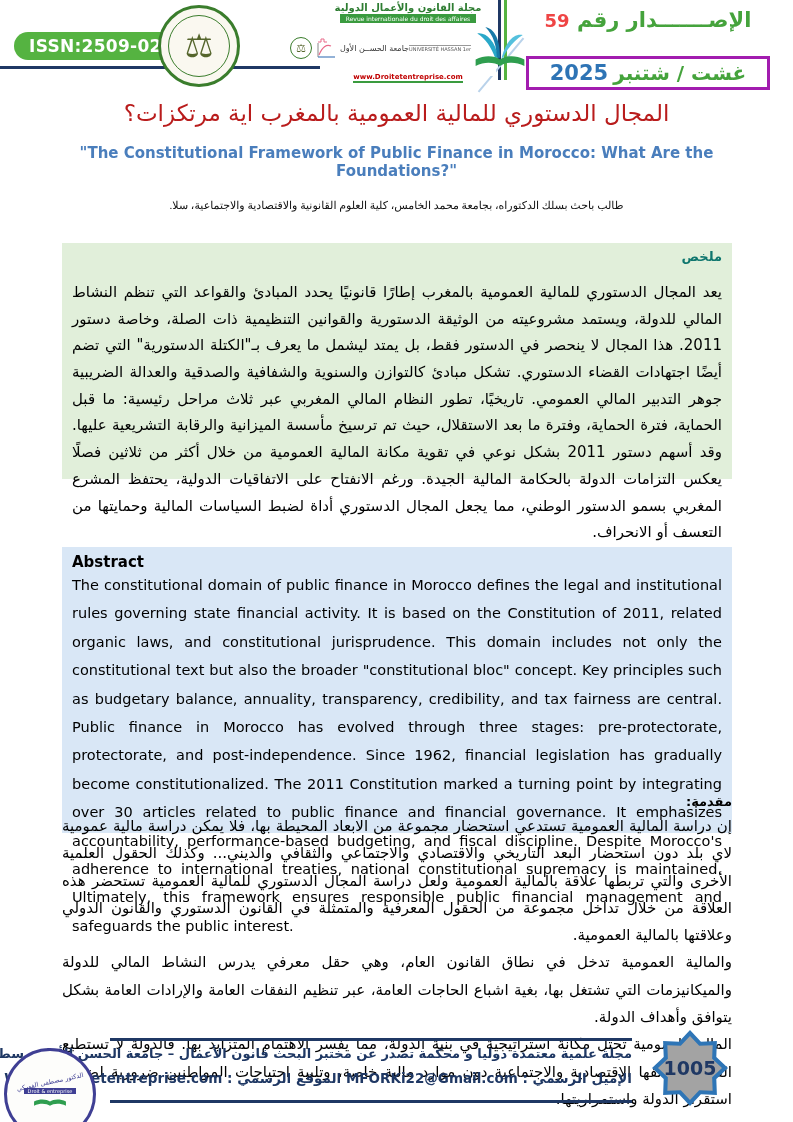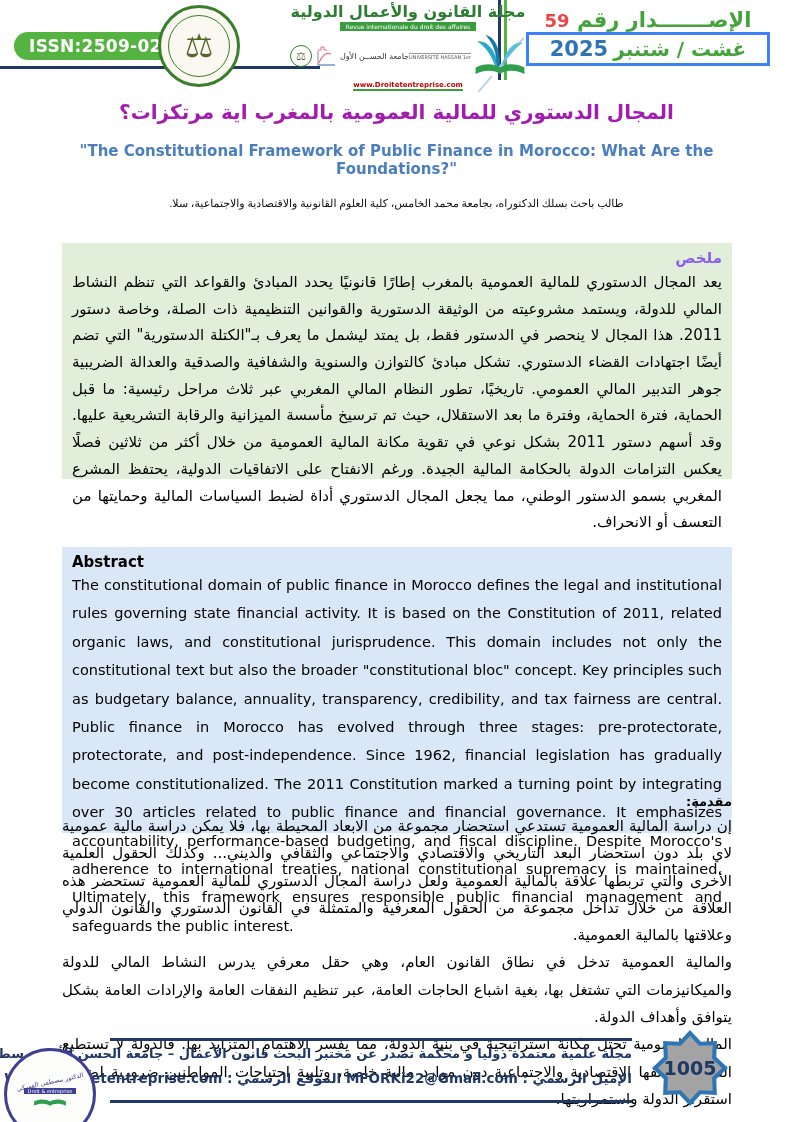--- a/index.html
+++ b/index.html
@@ -28,61 +28,61 @@
   }
   .seal-inner {
     width:62px; height:62px; border-radius:50%; border:1px solid #3a7d2c;
     display:flex; align-items:center; justify-content:center;
     font-size:32px; color:#55652c;
   }
   .journal-logo {
     position:absolute; top:2px; left:320px; width:176px; height:74px;
     display:flex; flex-direction:column; align-items:center; z-index:2; background:#fff;
   }
-  .jl-title { font-size:16px; font-weight:bold; color:#2e7d32; white-space:nowrap; direction:rtl; }
+  .jl-title { font-size:10px; font-weight:bold; color:#2e7d32; white-space:nowrap; direction:rtl; }
   .jl-band { font-size:6px; color:#fff; background:#3a9b3f; padding:1px 6px; margin-top:1px; white-space:nowrap; }
   .jl-row { display:flex; align-items:center; gap:3px; margin-top:2px; }
   .mini-seal {
     width:22px; height:22px; border-radius:50%; border:1.5px solid #3a7d2c;
     display:flex; align-items:center; justify-content:center; font-size:11px; color:#55652c;
     flex:0 0 auto;
   }
   .jl-univ { display:flex; align-items:center; }
   .jl-univ-ar { font-size:8px; color:#333; white-space:nowrap; }
   .jl-univ-fr { font-size:5px; color:#555; border-top:1px solid #999; white-space:nowrap; }
   .jl-site { font-size:7px; color:#c00000; font-weight:bold; margin-top:2px; border-bottom:2px solid #3a9b3f; }
   .vbar-navy { position:absolute; top:0; left:498px; width:3px; height:80px; background:#1f3864; }
   .vbar-green { position:absolute; top:0; left:504px; width:3px; height:80px; background:#55b341; }
   .issue-block { position:absolute; top:8px; left:515px; width:266px; text-align:center; direction:rtl; }
   .issue-line { font-size:21px; font-weight:bold; color:#45a33c; white-space:nowrap; }
   .issue-num { color:#ef4444; font-size:18px; }
   .date-box {
-    display:inline-block; margin-top:0; border:3px solid #3b82f6; background:#fff;
+    display:inline-block; margin-top:24px; border:3px solid #a21caf; background:#fff;
     padding:2px 21px; white-space:nowrap; position:relative; z-index:1;
   }
   .date-month { color:#45a33c; font-weight:bold; font-size:20px; }
   .date-year { color:#2e74b5; font-weight:bold; font-size:21px; }
   .slash {
     position:absolute; top:30px; left:500px; width:2px; height:70px;
     background:#b9d2ea; transform:rotate(40deg); z-index:0;
   }
 
   
   .title-block { position:absolute; top:100px; left:30px; width:733px; text-align:center; }
-  .title-ar { direction:rtl; font-size:20px; font-weight:bold; color:#a21caf; }
+  .title-ar { direction:rtl; font-size:23px; font-weight:normal; color:#b91c1c; }
   .title-en { margin-top:18px; font-size:15px; font-weight:bold; color:#4a7ebc; }
   .author { margin-top:15px; direction:rtl; font-size:17px; font-weight:bold; color:#1b5c48; }
   .affiliation { margin-top:19px; direction:rtl; font-size:11px; color:#111;font-family:Liberation Serif, serif; }
 
   
   .abstract-ar {
     position:absolute; top:243px; left:62px; width:670px; height:236px;
     background:#e1efda; padding:6px 10px; direction:rtl;
   }
-  .abstract-ar h2 { font-size:15px; font-weight:bold; color:#8b5cf6; margin-bottom:2px; }
+  .abstract-ar h2 { font-size:13px; font-weight:bold; color:#0f766e; margin-bottom:15px; }
   .abstract-ar p { font-size:15px; line-height:1.78; color:#000; text-align:justify; }
 
   .abstract-en {
     position:absolute; top:503px; left:62px; width:670px; height:286px;
     background:#d9e7f6; padding:6px 10px;margin-top:44px;
   }
   .abstract-en h2 { font-size:15px; font-weight:bold; color:#000; }
   .abstract-en p { font-size:14.5px; line-height:1.96; color:#000; text-align:justify; }
 
   

